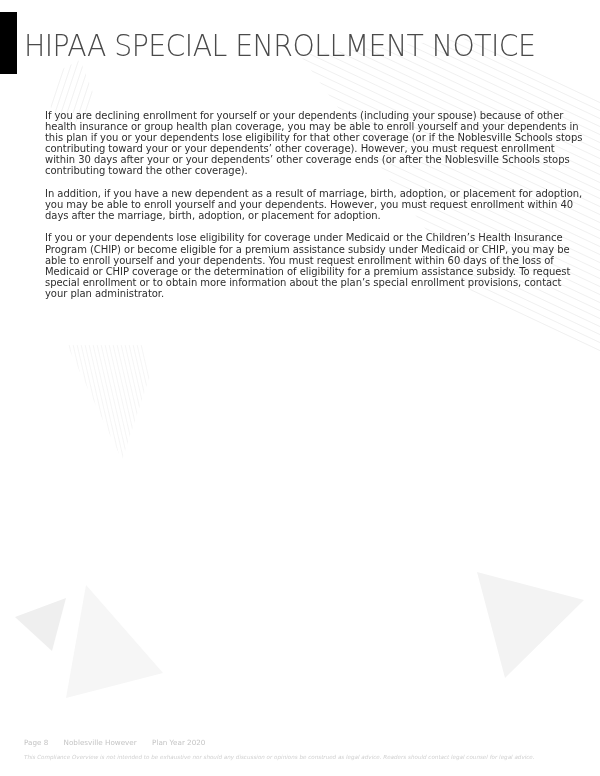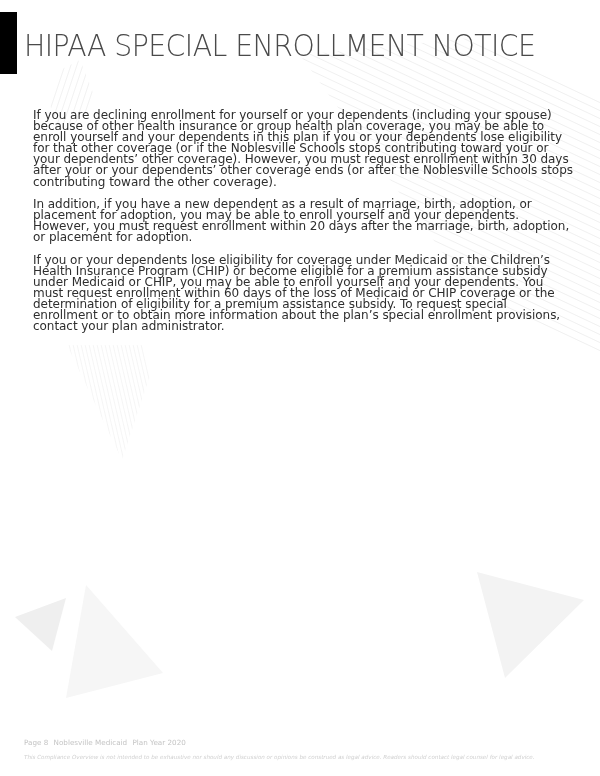--- a/index.html
+++ b/index.html
@@ -36,42 +36,42 @@
       font-size: 30.5px;
       letter-spacing: -0.6px;
       color: #4a4a4a;
       white-space: nowrap;
       line-height: 40px;
       transform: scaleX(0.93);
       transform-origin: left center;
     }
     .body-text {
       position: absolute;
-      left: 33px;
+      left: 45px;
       top: 110px;
       width: 540px;
       font-family: "DejaVu Sans", sans-serif;
-      font-size: 12px;
+      font-size: 10px;
       line-height: 11.1px;
       color: #2e2e2e;
     }
     .body-text p {
       margin: 0 0 11.3px 0;
       letter-spacing: -0.05px;
     }
     .footer-page {
       position: absolute;
       left: 24px;
       top: 738px;
       font-family: "DejaVu Sans", sans-serif;
       font-size: 7.2px;
       color: #c4c4c4;
       white-space: nowrap;
     }
-    .footer-page span { margin-right: 3px; }
+    .footer-page span { margin-right: 13px; }
     .footer-disclaimer {
       position: absolute;
       left: 24px;
       top: 754px;
       font-family: "DejaVu Sans", sans-serif;
       font-style: italic;
       font-size: 5.6px;
       color: #d0d0d0;
       white-space: nowrap;
     }
@@ -164,23 +164,23 @@
   <polygon points="86,585 163,673 66,698" fill="#f6f6f6"></polygon>
   <polygon points="477,572 584,600 505,678" fill="#f3f3f3"></polygon>
 </svg>
 
 <div class="side-bar"></div>
 
 <h1 class="title">HIPAA SPECIAL ENROLLMENT NOTICE</h1>
 
 <div class="body-text">
   <p>If you are declining enrollment for yourself or your dependents (including your spouse)  because of other health insurance or group health plan coverage, you may be able to enroll yourself and your dependents in this plan if you or your dependents lose eligibility for that other coverage (or if the Noblesville Schools stops contributing toward your or your dependents’ other coverage). However, you must request enrollment within 30 days after your or your dependents’ other coverage ends (or after the Noblesville Schools stops contributing toward the other coverage).</p>
-  <p>In addition, if you have a new dependent as a result of marriage, birth, adoption, or placement for adoption, you may be able to enroll yourself and your dependents. However, you must request enrollment within 20 days after the marriage, birth, adoption, or placement for adoption.</p>
+  <p>In addition, if you have a new dependent as a result of marriage, birth, adoption, or placement for adoption, you may be able to enroll yourself and your dependents. However, you must request enrollment within 40 days after the marriage, birth, adoption, or placement for adoption.</p>
   <p>If you or your dependents lose eligibility for coverage under Medicaid or the Children’s Health Insurance Program (CHIP) or become eligible for a premium assistance subsidy under Medicaid or CHIP, you may be able to enroll yourself and your dependents. You must request enrollment within 60 days of the loss of Medicaid or CHIP coverage or the determination of eligibility for a premium assistance subsidy. To request special enrollment or to obtain more information about the plan’s special enrollment provisions, contact your plan administrator.</p>
 </div>
 
 <div class="footer-page">
   <span>Page 8</span>
-  <span>Noblesville Medicaid</span>
+  <span>Noblesville However</span>
   <span>Plan Year 2020</span>
 </div>
 
 <div class="footer-disclaimer">This Compliance Overview is not intended to be exhaustive nor should any discussion or opinions be construed as legal advice. Readers should contact legal counsel for legal advice.</div>
 
 </body></html>

